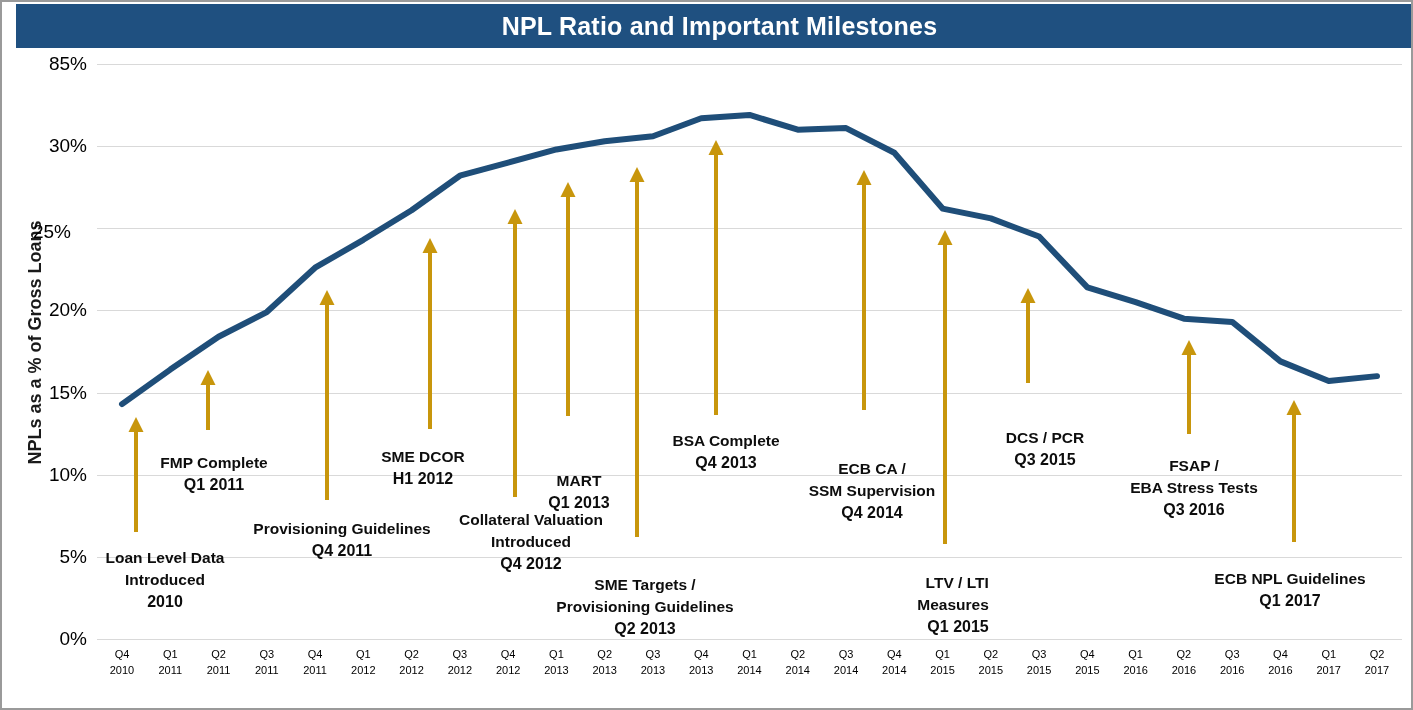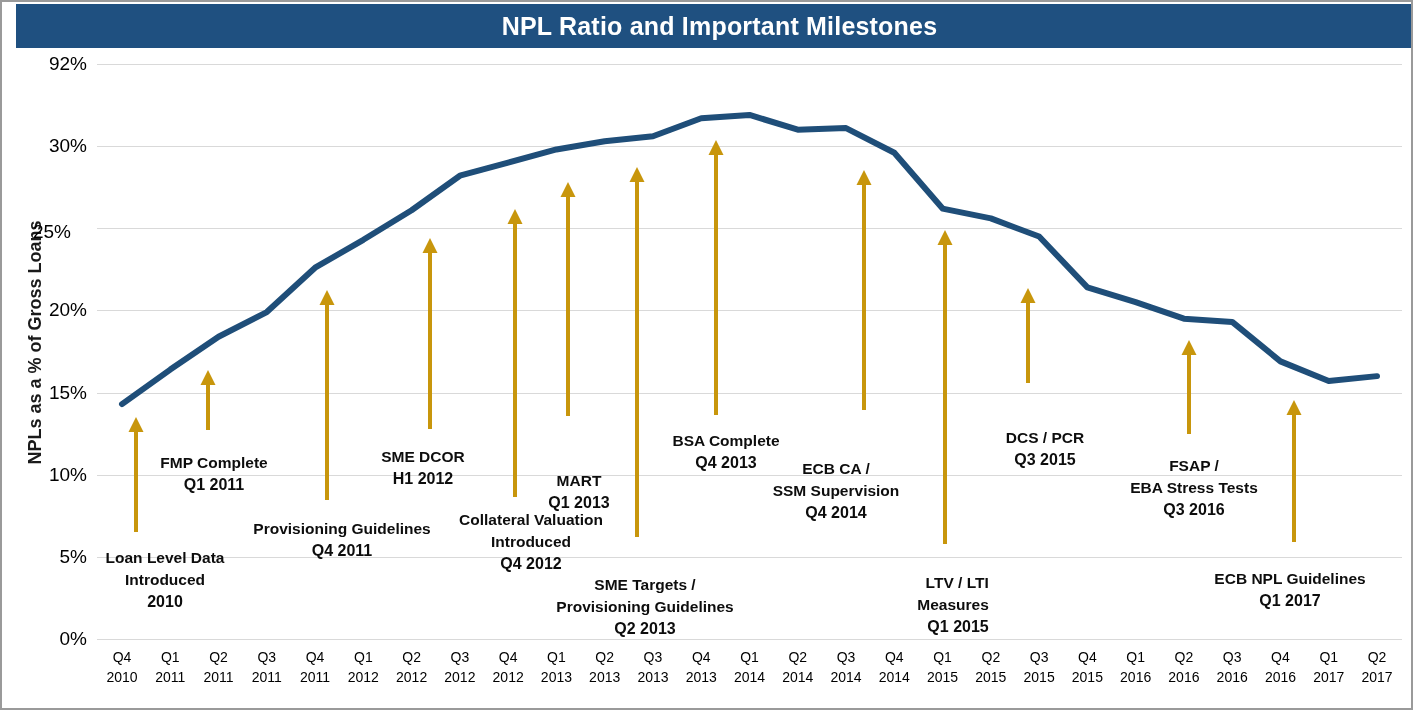--- a/index.html
+++ b/index.html
@@ -118,21 +118,21 @@
     left: 95px;
     top: 645px;
     width: 1305px;
     height: 58px;
   }
   .xtick {
     position: absolute;
     width: 70px;
     text-align: center;
     transform: translateX(-50%);
-    font-size: 14px;
+    font-size: 11px;
     color: #000000;
     font-family: "Liberation Sans", sans-serif;
     line-height: 1.45;
   }
   .xtick .q { display: block; }
   .xtick .yr { display: block; }
 </style>
 </head>
 <body>
 
@@ -145,21 +145,21 @@
   <div id="y-axis-title">NPLs as a % of Gross Loans</div>
 
   <div id="y-labels">
       <div class="ytick-label" style="top: 575px;">0%</div>
       <div class="ytick-label" style="top: 492.857px;">5%</div>
       <div class="ytick-label" style="top: 410.714px;">10%</div>
       <div class="ytick-label" style="top: 328.571px;">15%</div>
       <div class="ytick-label" style="top: 246.429px;">20%</div>
       <div class="ytick-label" style="top: 168px; text-align: center;">25%</div>
       <div class="ytick-label" style="top: 82.1429px;">30%</div>
-      <div class="ytick-label" style="top: 0px;">92%</div>
+      <div class="ytick-label" style="top: 0px;">85%</div>
     </div>
 
   <div id="plot">
     <div id="gridlines">
         <div class="gridline" style="top: 575px;"></div>
         <div class="gridline" style="top: 492.857px;"></div>
         <div class="gridline" style="top: 410.714px;"></div>
         <div class="gridline" style="top: 328.571px;"></div>
         <div class="gridline" style="top: 246.429px;"></div>
         <div class="gridline" style="top: 164.286px;"></div>
@@ -252,21 +252,21 @@
         </div>
         <div class="milestone-label" style="left: 548px; top: 510px;">
           <div>SME Targets /</div>
           <div>Provisioning Guidelines</div>
           <div class="date">Q2 2013</div>
         </div>
         <div class="milestone-label" style="left: 629px; top: 366px;">
           <div>BSA Complete</div>
           <div class="date">Q4 2013</div>
         </div>
-        <div class="milestone-label" style="left: 739px; top: 394px;">
+        <div class="milestone-label" style="left: 775px; top: 394px;">
           <div>ECB CA /</div>
           <div>SSM Supervision</div>
           <div class="date">Q4 2014</div>
         </div>
         <div class="milestone-label" style="left: 856px; top: 508px; text-align: right;">
           <div>LTV / LTI</div>
           <div>Measures</div>
           <div class="date">Q1 2015</div>
         </div>
         <div class="milestone-label" style="left: 948px; top: 363px;">

